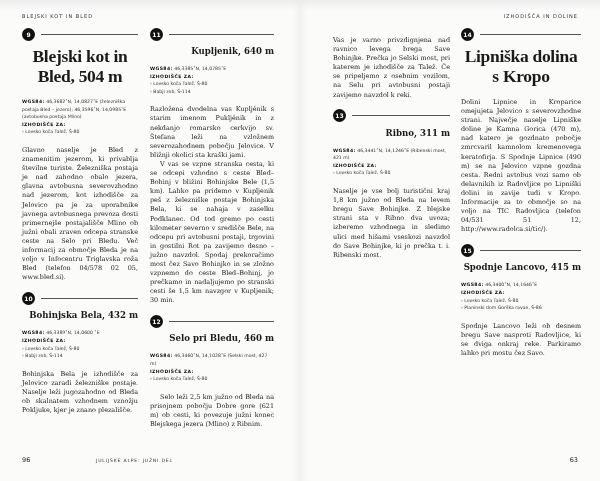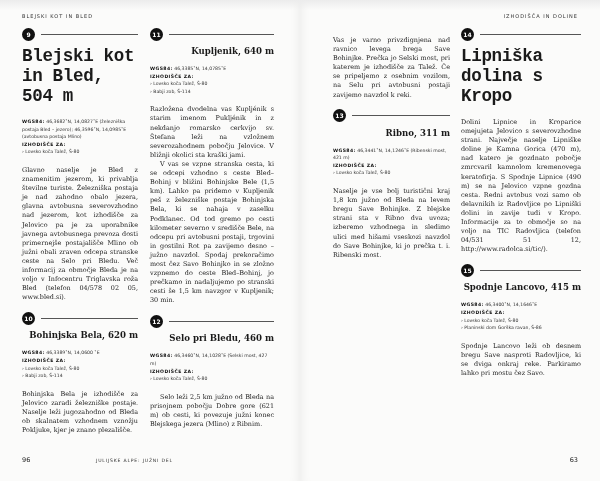--- a/index.html
+++ b/index.html
@@ -35,22 +35,22 @@
 
     .num-row { display: flex; align-items: center; height: 16px; margin-bottom: 4px; }
     .num-badge {
       width: 13px; height: 13px; border-radius: 50%; background: #111; color: #fff;
       font-family: "DejaVu Sans", sans-serif; font-size: 6px; font-weight: bold;
       display: flex; align-items: center; justify-content: center; flex: 0 0 13px;
     }
     .num-rule { flex: 1; height: 1px; background: #555; margin-left: 6px; }
 
     .title-big {
-      font-family: Liberation Mono, monospace; font-weight: bold; font-size: 17.5px;
-      line-height: 20px; margin: 1px 0 12px 0; letter-spacing: -0.3px;
+      font-family: Liberation Serif, serif; font-weight: bold; font-size: 17.5px;
+      line-height: 20px; margin: 1px 0 12px 0; letter-spacing: -0.3px; text-align: center;
     }
     .title-small {
       font-family: "DejaVu Serif", serif; font-weight: bold; font-size: 8.6px;
       line-height: 11px; margin: 1px 0 8px 0; text-align: right;
     }
     .meta {
       font-family: "DejaVu Sans", sans-serif; font-size: 4.6px; line-height: 7.6px; color: #333;
     }
     .meta .k { font-weight: bold; letter-spacing: 0.4px; color: #111; }
     .meta .hdr { font-weight: bold; letter-spacing: 0.4px; color: #111; display: block; }
@@ -102,21 +102,21 @@
       </div>
       <div class="body-text">
         <p>Glavno naselje je Bled z znamenitim jezerom, ki privablja številne turiste. Železniška postaja je nad zahodno obalo jezera, glavna avtobusna severovzhodno nad jezerom, kot izhodišče za Jelovico pa je za uporabnike javnega avtobusnega prevoza dosti primernejše postajališče Mlino ob južni obali zraven odcepa stranske ceste na Selo pri Bledu. Več informacij za območje Bleda je na voljo v Infocentru Triglavska roža Bled (telefon 04/578 02 05, www.bled.si).</p>
       </div>
     </section>
     <section>
       <div class="num-row">
         <span class="num-badge">10</span>
         <span class="num-rule"></span>
       </div>
-      <h2 class="title-small">Bohinjska Bela, 620 m</h2>
+      <h2 class="title-small">Bohinjska Bela, 432 m</h2>
       <div class="meta">
         <span class="k">WGS84:</span>
         <span>46,3389˚N, 14,0600 ˚E</span>
         <span class="hdr">IZHODIŠČE ZA:</span>
         <span class="item">Lovsko koča Talež, Š-80</span>
         <span class="item">Babji zob, Š-114</span>
       </div>
       <div class="body-text">
         <p>Bohinjska Bela je izhodišče za Jelovico zaradi železniške postaje. Naselje leži jugozahodno od Bleda ob skalnatem vzhodnem vznožju Pokljuke, kjer je znano plezališče.</p>
       </div>

